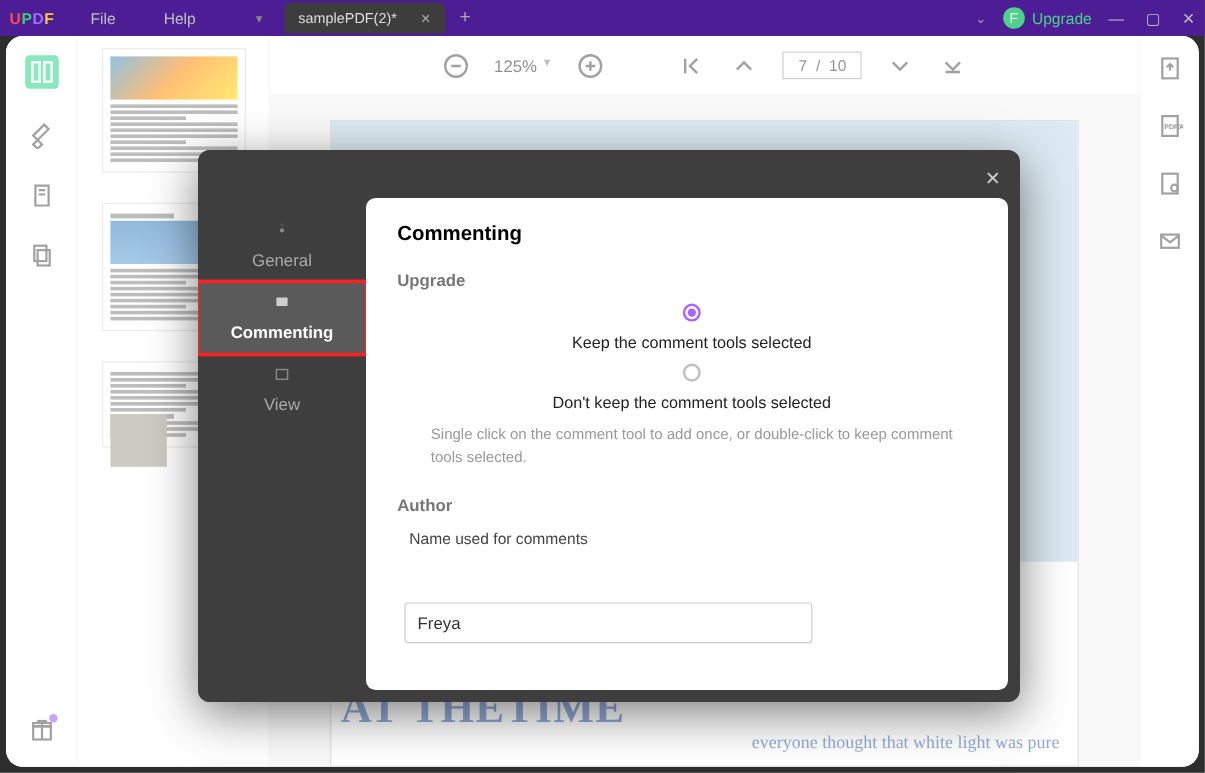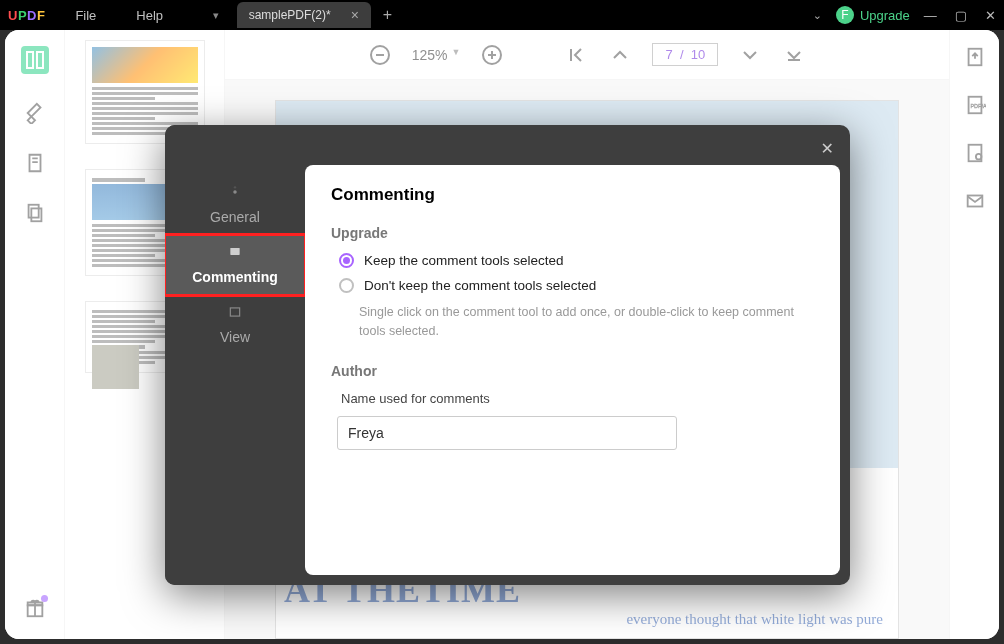--- a/index.html
+++ b/index.html
@@ -1,19 +1,19 @@
 <!DOCTYPE html>
 <html><head>
 <meta charset="utf-8">
 <style>
 * { margin: 0; padding: 0; box-sizing: border-box; font-family: -apple-system, BlinkMacSystemFont, "Segoe UI", Arial, sans-serif; }
 body { width: 1004px; height: 644px; background: #2d2d2d; overflow: hidden; position: relative; }
 
 
-.menubar { height: 30px; background: #000000; display: flex; align-items: center; padding: 0 8px; color: #e0e0e0; font-size: 13px; }
+.menubar { height: 30px; background: #4c1d95; display: flex; align-items: center; padding: 0 8px; color: #e0e0e0; font-size: 13px; }
 .logo { font-weight: bold; letter-spacing: 0.5px; margin-right: 30px; }
 .logo .u { color: #ff4d4f; }
 .logo .p { color: #3ad16e; }
 .logo .d { color: #9c6dff; }
 .logo .f { color: #ffc53d; }
 .menu-item { margin-right: 40px; color: #c0c0c0; cursor: pointer; }
 .tab-bar { display: flex; align-items: center; margin-left: 10px; }
 .tab { background: #3d3d3d; border-radius: 6px 6px 0 0; padding: 5px 12px; display: flex; align-items: center; gap: 20px; font-size: 12px; color: #ddd; }
 .tab-close { font-size: 14px; color: #aaa; cursor: pointer; }
 .tab-add { margin-left: 12px; font-size: 16px; color: #aaa; cursor: pointer; }
@@ -43,48 +43,48 @@
 .thumb-img.cat { background: linear-gradient(#3a7fbf, #5a9fd4); }
 .thumb-img.plant { background: #a0a090; }
 .lorem { display: block; height: 3px; background: #888; margin: 2px 0; }
 .lorem.short { width: 60%; }
 
 
 .main { flex: 1; display: flex; flex-direction: column; background: #f5f5f5; }
 .toolbar { height: 50px; display: flex; align-items: center; justify-content: center; gap: 20px; background: #fff; border-bottom: 1px solid #eee; }
 .tb-btn { width: 24px; height: 24px; display: flex; align-items: center; justify-content: center; color: #555; cursor: pointer; }
 .zoom-text { font-size: 14px; color: #333; display: flex; align-items: flex-start; gap: 4px; }
-.page-box { border: 1px solid #aaa; padding: 3px 12px; font-size: 13px; color: #6d28d9; }
+.page-box { border: 1px solid #aaa; padding: 3px 12px; font-size: 13px; color: #404040; }
 .doc-canvas { flex: 1; background: #fff; margin: 20px 50px 0; border: 1px solid #ccc; position: relative; }
 .sel-overlay { position: absolute; inset: 0 0 170px 0; background: #b6d2e5; opacity: 0.85; }
 .doc-text { position: absolute; bottom: 10px; left: 8px; right: 15px; }
 .at-title { font-family: Georgia, serif; font-size: 36px; font-weight: bold; color: #3a66b8; letter-spacing: 1px; }
 .at-sub { font-family: Georgia, serif; font-size: 15px; color: #3a66b8; }
 
 
 .right-rail { width: 50px; background: #fff; border-left: 1px solid #eee; display: flex; flex-direction: column; align-items: center; padding-top: 16px; gap: 26px; }
 
 
 .modal { position: absolute; left: 165px; top: 125px; width: 685px; height: 460px; background: #3e3e3e; border-radius: 10px; z-index: 10; display: flex; overflow: hidden; box-shadow: 0 10px 40px rgba(0,0,0,0.5); }
 .modal-close { position: absolute; top: 14px; right: 16px; color: #ccc; font-size: 16px; cursor: pointer; z-index: 2; }
 .modal-sidebar { width: 140px; background: #3e3e3e; padding-top: 50px; }
 .ms-item { display: flex; align-items: center; gap: 10px; padding: 10px 14px; color: #aaa; font-size: 14px; cursor: pointer; flex-direction: column; }
 .ms-item.active { background: #5a5a5a; color: #fff; font-weight: 600; }
 .ms-item.highlighted { outline: 3px solid #ff2020; outline-offset: -1px; }
 .ms-icon { width: 14px; height: 14px; opacity: 0.7; }
 .modal-content { flex: 1; background: #fff; border-radius: 8px; margin: 40px 10px 10px 0; padding: 20px 26px; overflow: auto; }
 .mc-title { font-size: 17px; font-weight: 700; color: #000; margin-bottom: 20px; }
 .mc-section { font-size: 14px; color: #777; font-weight: 600; margin-bottom: 12px; }
-.radio-row { display: flex; align-items: center; gap: 10px; margin: 10px 0 10px 8px; font-size: 13.5px; color: #222; }
+.radio-row { display: flex; align-items: center; gap: 10px; margin: 10px 0 10px 8px; font-size: 13.5px; color: #222; flex-direction: column; }
 .radio { width: 15px; height: 15px; border-radius: 50%; border: 2px solid #c0c0c0; position: relative; }
 .radio.checked { border-color: #a864ff; }
 .radio.checked::after { content: ""; position: absolute; inset: 2px; background: #a864ff; border-radius: 50%; }
 .radio-help { font-size: 12.5px; color: #999; margin: 6px 0 22px 28px; line-height: 1.5; }
 .author-label { font-size: 13px; color: #444; margin: 8px 0 10px 10px; }
-.author-input { width: 340px; margin-left: 6px; padding: 8px 10px; border: 1px solid #ccc; border-radius: 3px; font-size: 14px; color: #333; }
+.author-input { width: 340px; margin-left: 6px; padding: 8px 10px; border: 1px solid #ccc; border-radius: 3px; font-size: 14px; color: #333; margin-top: 36px; }
 
 svg { width: 100%; height: 100%; }
 </style>
 </head>
 <body>
 
 <div class="menubar">
   <span class="logo">
     <span class="u">U</span><span class="p">P</span><span class="d">D</span><span class="f">F</span>
   </span>

